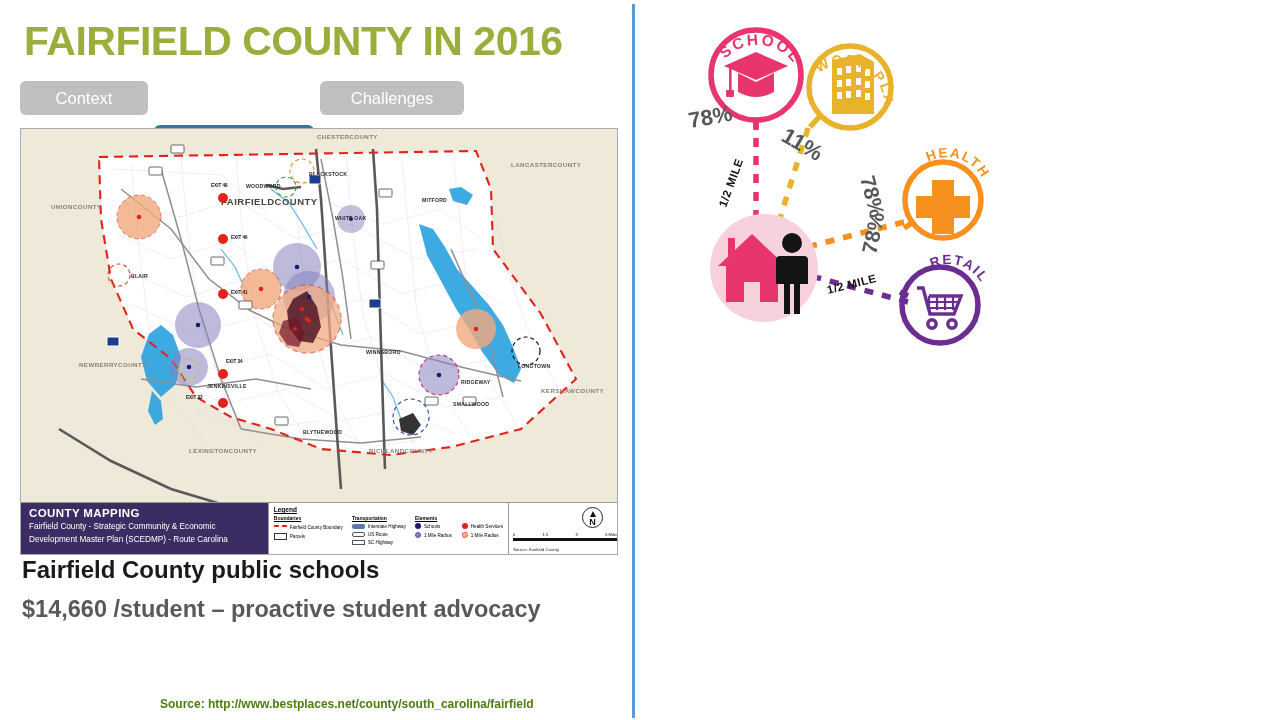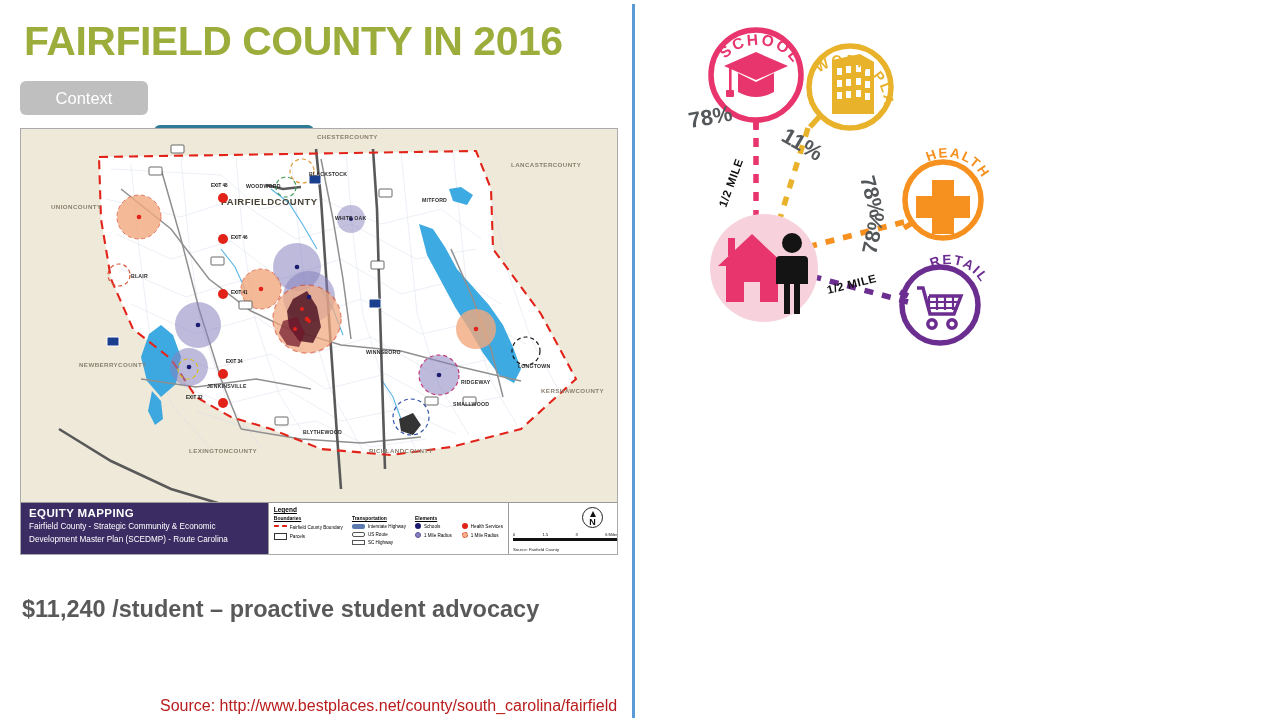--- a/index.html
+++ b/index.html
@@ -147,40 +147,41 @@
   .stat-line2 {
     position: absolute; left: 22px; top: 596px;
     font-size: 23.5px; font-weight: bold; color: #595959;
   }
   .stat-line3 {
     position: absolute; left: 22px; top: 634px;
     font-size: 23.5px; font-weight: bold; color: #595959;
   }
   .src-left {
     position: absolute; left: 160px; top: 697px;
-    font-size: 16px; font-weight: normal; color: #b91c1c;
+    font-size: 12px; font-weight: bold; color: #4d7c0f;
   }
 
   
   .right-panel { position:absolute; left: 640px; top:0; width:640px; height:720px; }
 
   .info-svg { position:absolute; left: 20px; top: 0px; }
 </style>
 </head>
 <body>
 
 <div class="divider"></div>
 
 <div class="left-panel">
 
   <div class="page-title">FAIRFIELD COUNTY IN 2016</div>
 
   <div class="tabs">
     <div class="tab w1">Context</div>
     <div class="tab w2 active">Demographics</div>
+    <div class="tab w4">Challenges</div>
   </div>
 
   <div class="map-wrap">
     <svg class="map-canvas" viewBox="0 0 596 375" preserveAspectRatio="none">
 
       <rect x="0" y="0" width="596" height="375" fill="#EFE9DA"></rect>
 
       <path d="M78,28 L455,22 L470,60 L472,120 L520,185 L555,250 L500,300 L430,318 L370,326 L300,320 L250,300 L210,288 L175,268 L150,230 L112,200 L90,150 L80,90 Z" fill="#FFFFFF" stroke="none"></path>
 
       <g stroke="#D6DCEA" stroke-width="0.5" fill="none" opacity="0.95">
@@ -327,21 +328,21 @@
     <div class="exit-lbl" style="left:210px;top:106px;">EXIT 46</div>
     <div class="exit-dot" style="left:197px;top:160px;"></div>
     <div class="exit-lbl" style="left:210px;top:161px;">EXIT 41</div>
     <div class="exit-dot" style="left:197px;top:240px;"></div>
     <div class="exit-lbl" style="left:205px;top:230px;">EXIT 34</div>
     <div class="exit-dot" style="left:197px;top:269px;"></div>
     <div class="exit-lbl" style="left:165px;top:266px;">EXIT 32</div>
 
     <div class="legend-bar">
       <div class="eq-box">
-        <div class="eq-title">EQUITY MAPPING</div>
+        <div class="eq-title">COUNTY MAPPING</div>
         <div class="eq-sub">Fairfield County - Strategic Community &amp; Economic</div>
         <div class="eq-sub">Development Master Plan (SCEDMP) - Route Carolina</div>
       </div>
 
       <div class="legend-box">
         <div class="legend-title">Legend</div>
         <div class="legend-cols">
           <div class="legend-col">
             <div class="legend-head">Boundaries</div>
             <div class="legend-row">
@@ -401,21 +402,22 @@
           <span>1.5</span>
           <span>3</span>
           <span>6 Miles</span>
         </div>
         <div class="scale-line"></div>
         <div class="scale-src">Source: Fairfield County</div>
       </div>
     </div>
   </div>
 
-  <div class="stat-line2">$11,240 /student – proactive student advocacy</div>
+  <div class="stat-line1">Fairfield County public schools</div>
+  <div class="stat-line2">$14,660 /student – proactive student advocacy</div>
   <div class="src-left">Source: http://www.bestplaces.net/county/south_carolina/fairfield</div>
 </div>
 
 <div class="right-panel">
 
   <svg class="info-svg" width="360" height="350" viewBox="0 0 360 350">
 
     <line x1="96" y1="120" x2="96" y2="232" stroke="#E8356D" stroke-width="5.5" stroke-dasharray="9 9"></line>
     <line x1="148" y1="128" x2="112" y2="244" stroke="#E8B22B" stroke-width="5.5" stroke-dasharray="9 9"></line>
     <line x1="244" y1="222" x2="128" y2="252" stroke="#F6901E" stroke-width="5.5" stroke-dasharray="9 9"></line>

